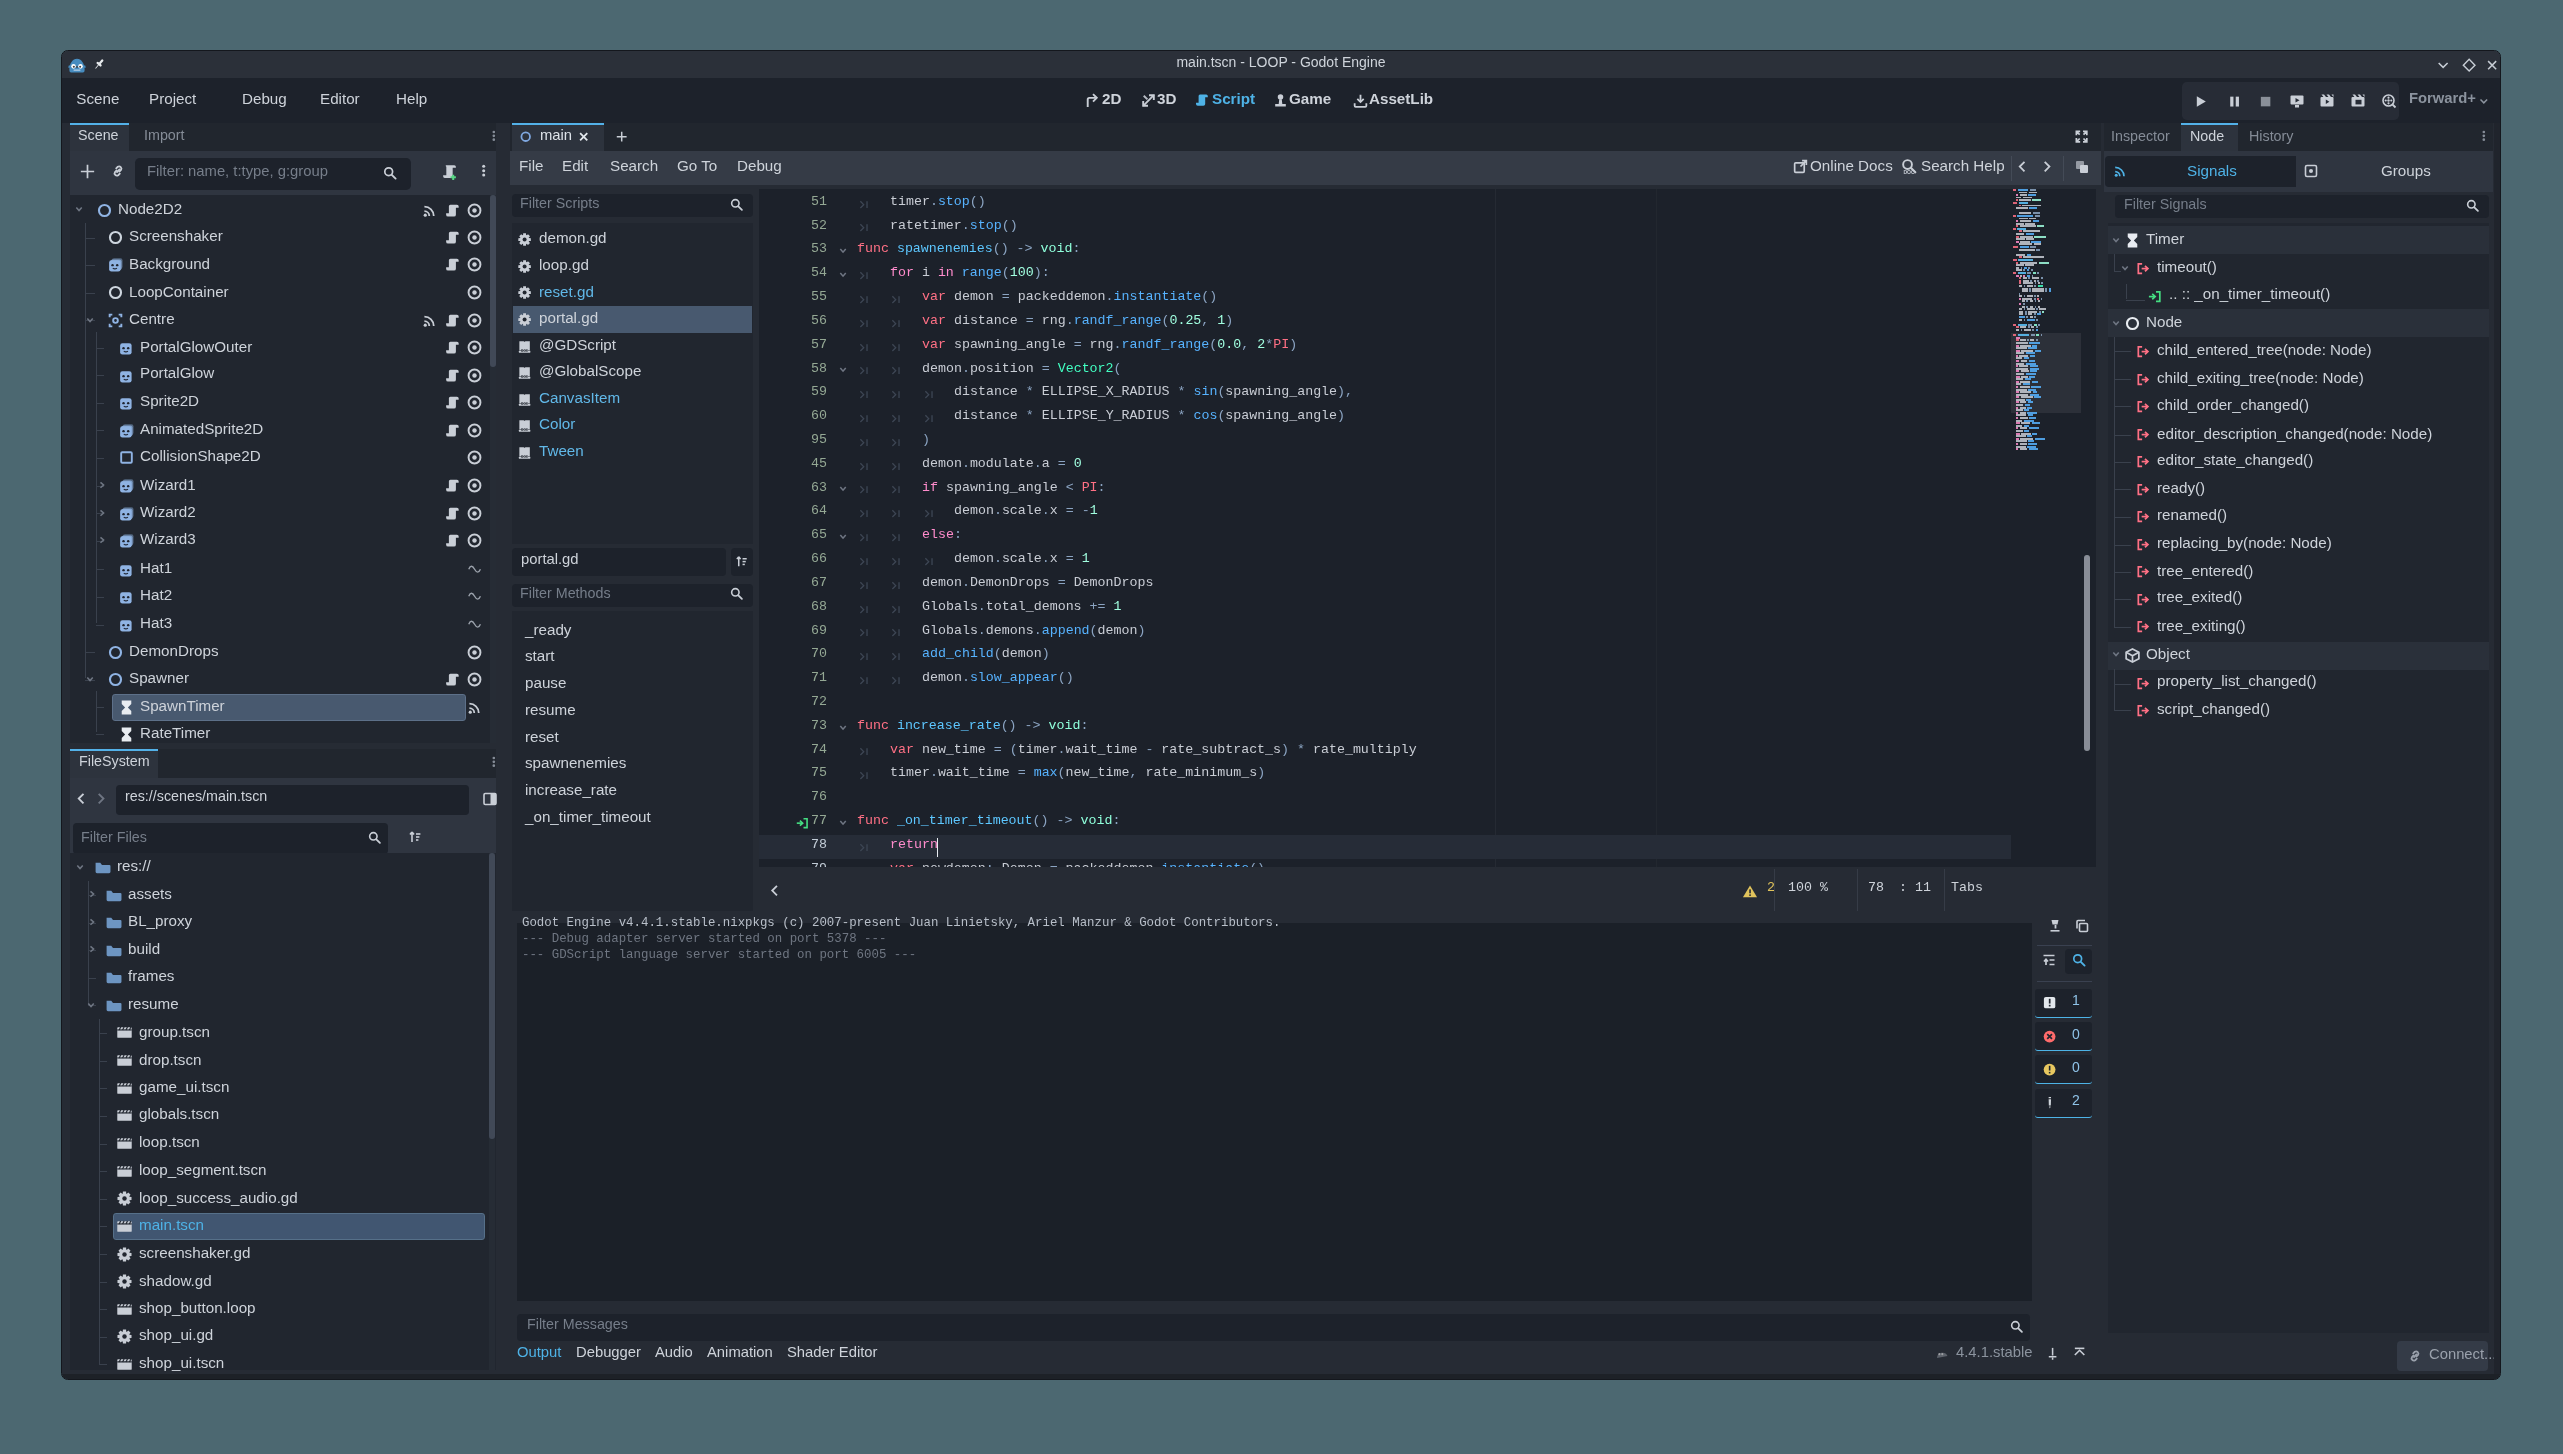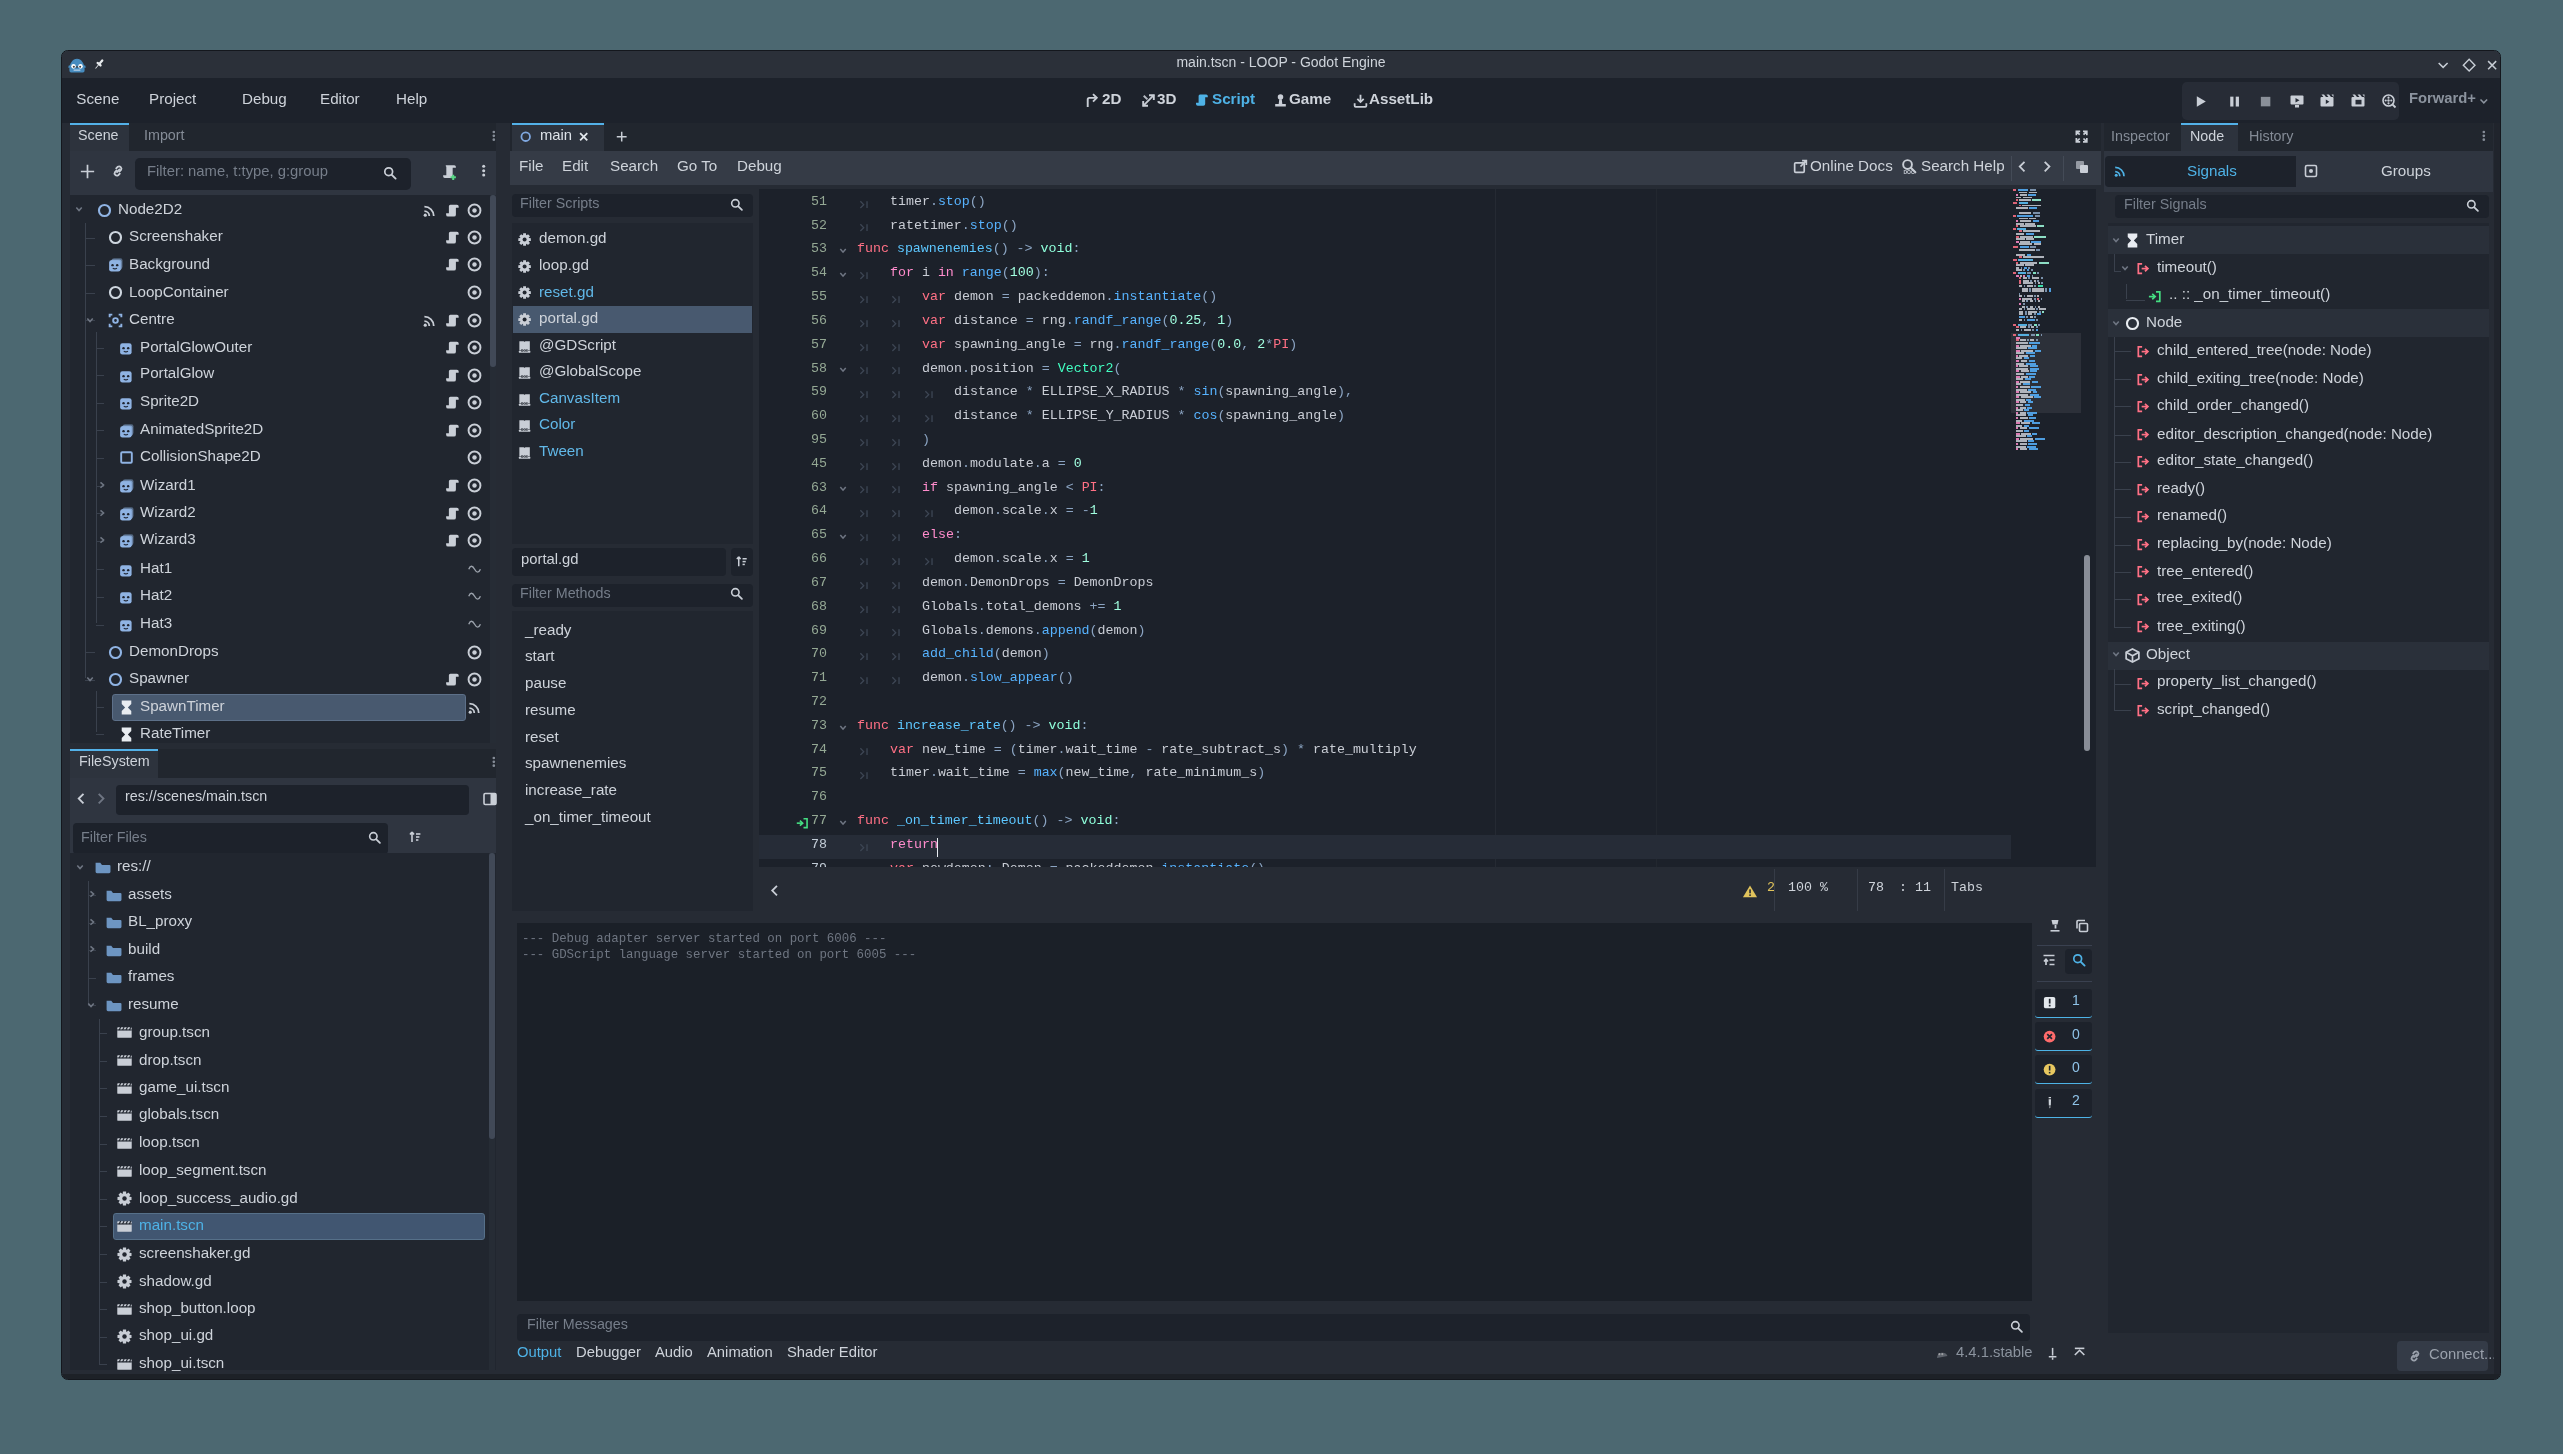--- a/index.html
+++ b/index.html
@@ -1621,21 +1621,22 @@
 <div class="" style="left:1712px;top:818px;width:1px;height:42px;background:#363c47"></div>
 <div style="position:absolute;left:1726px;top:829px;height:21px;line-height:21px;font:400 13.3px &quot;Liberation Mono&quot;,monospace;color:#ced3da;white-space:pre;">100 %</div>
 <div class="" style="left:1795px;top:818px;width:1px;height:42px;background:#363c47"></div>
 <div style="position:absolute;left:1806px;top:829px;height:21px;line-height:21px;font:400 13.3px &quot;Liberation Mono&quot;,monospace;color:#ced3da;white-space:pre;">78</div>
 <div style="position:absolute;left:1837px;top:829px;height:21px;line-height:21px;font:400 13.3px &quot;Liberation Mono&quot;,monospace;color:#ced3da;white-space:pre;">:</div>
 <div style="position:absolute;left:1853px;top:829px;height:21px;line-height:21px;font:400 13.3px &quot;Liberation Mono&quot;,monospace;color:#ced3da;white-space:pre;">11</div>
 <div class="" style="left:1882px;top:818px;width:1px;height:42px;background:#363c47"></div>
 <div style="position:absolute;left:1889px;top:829px;height:21px;line-height:21px;font:400 13.3px &quot;Liberation Mono&quot;,monospace;color:#ced3da;white-space:pre;">Tabs</div>
 <div class="" style="left:448px;top:862px;width:1591px;height:462px;background:#262b34"></div>
 <div class="" style="left:455px;top:872px;width:1515px;height:378px;background:#1b2028"></div>
-<div style="position:absolute;left:460px;top:881px;height:23px;line-height:23px;font:400 12.4px &quot;Liberation Mono&quot;,monospace;color:#6f7682;white-space:pre;">--- Debug adapter server started on port 6006 ---</div>
+<div style="position:absolute;left:460px;top:865px;height:23px;line-height:23px;font:400 12.4px &quot;Liberation Mono&quot;,monospace;color:#b8bfc9;white-space:pre;">Godot Engine v4.4.1.stable.nixpkgs (c) 2007-present Juan Linietsky, Ariel Manzur &amp; Godot Contributors.</div>
+<div style="position:absolute;left:460px;top:881px;height:23px;line-height:23px;font:400 12.4px &quot;Liberation Mono&quot;,monospace;color:#6f7682;white-space:pre;">--- Debug adapter server started on port 5378 ---</div>
 <div style="position:absolute;left:460px;top:897px;height:23px;line-height:23px;font:400 12.4px &quot;Liberation Mono&quot;,monospace;color:#6f7682;white-space:pre;">--- GDScript language server started on port 6005 ---</div>
 <svg style="position:absolute;left:1985px;top:867px;" width="16" height="16" viewBox="0 0 16 16">
       <g fill="#c9ced6">
         <path d="M4.5 2 h7 l-1 4.5 h-5 z"></path>
         <rect x="7.6" y="7" width="1.8" height="3.5"></rect>
         <path d="M3.5 12 h9 v1.6 h-9 z"></path>
       </g>
     </svg>
 <svg style="position:absolute;left:2012px;top:867px;" width="16" height="16" viewBox="0 0 16 16">
       <g fill="none" stroke="#c9ced6" stroke-width="1.6">

